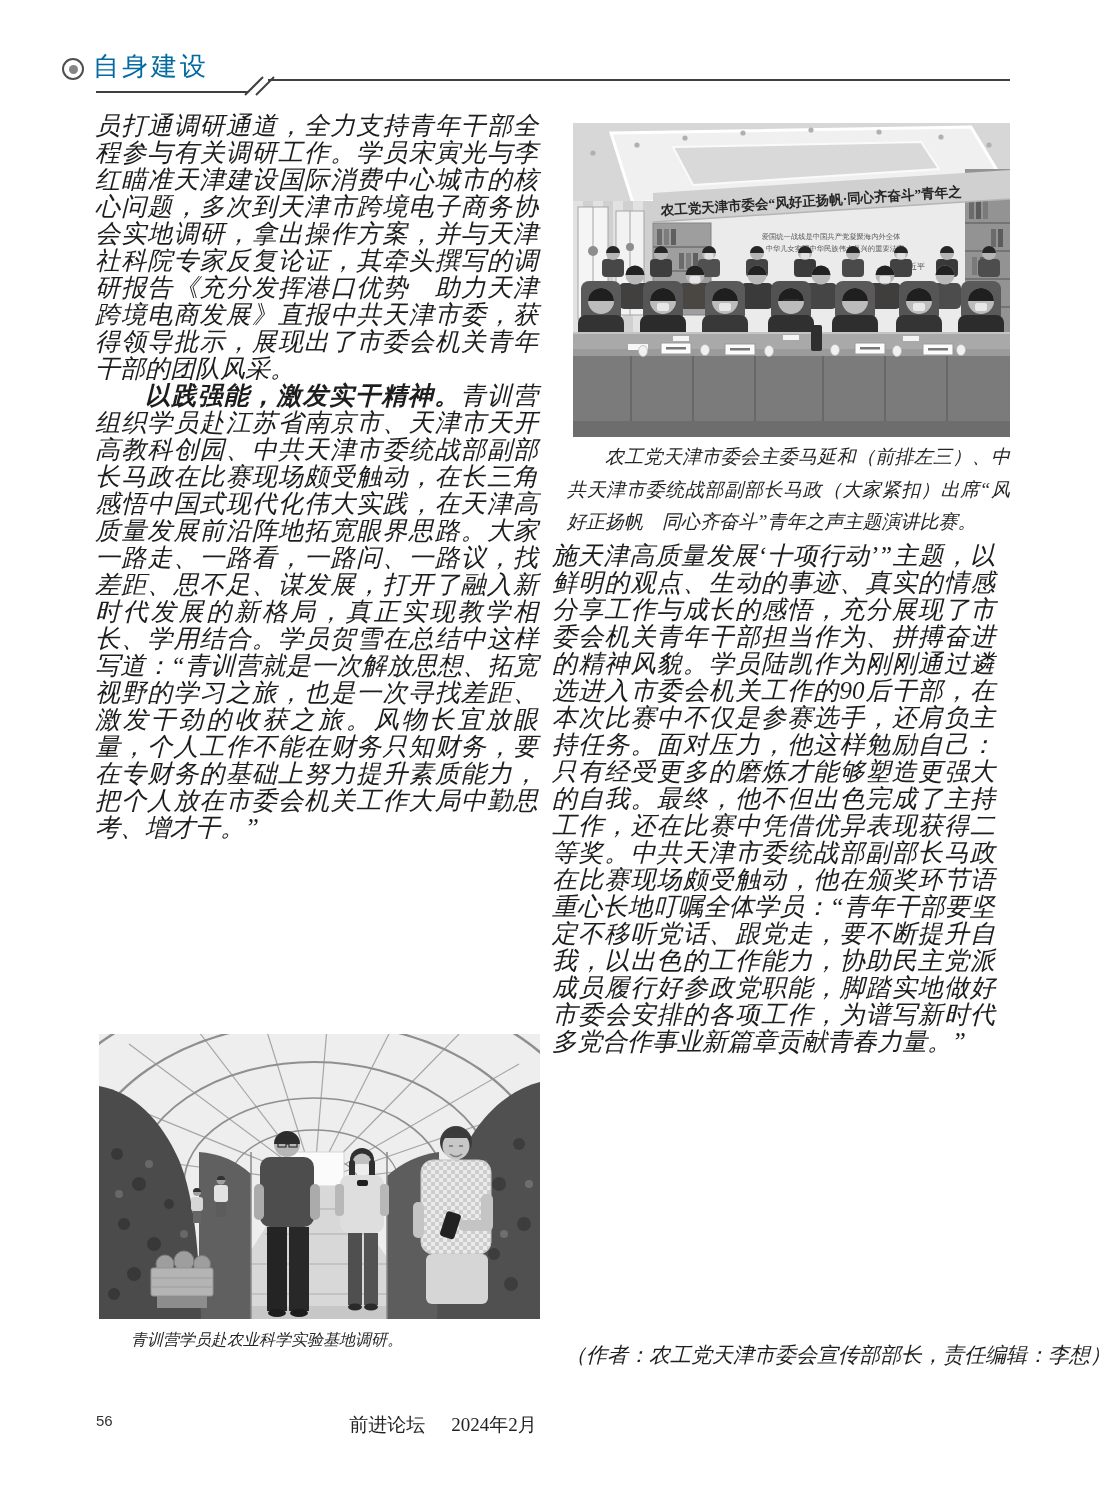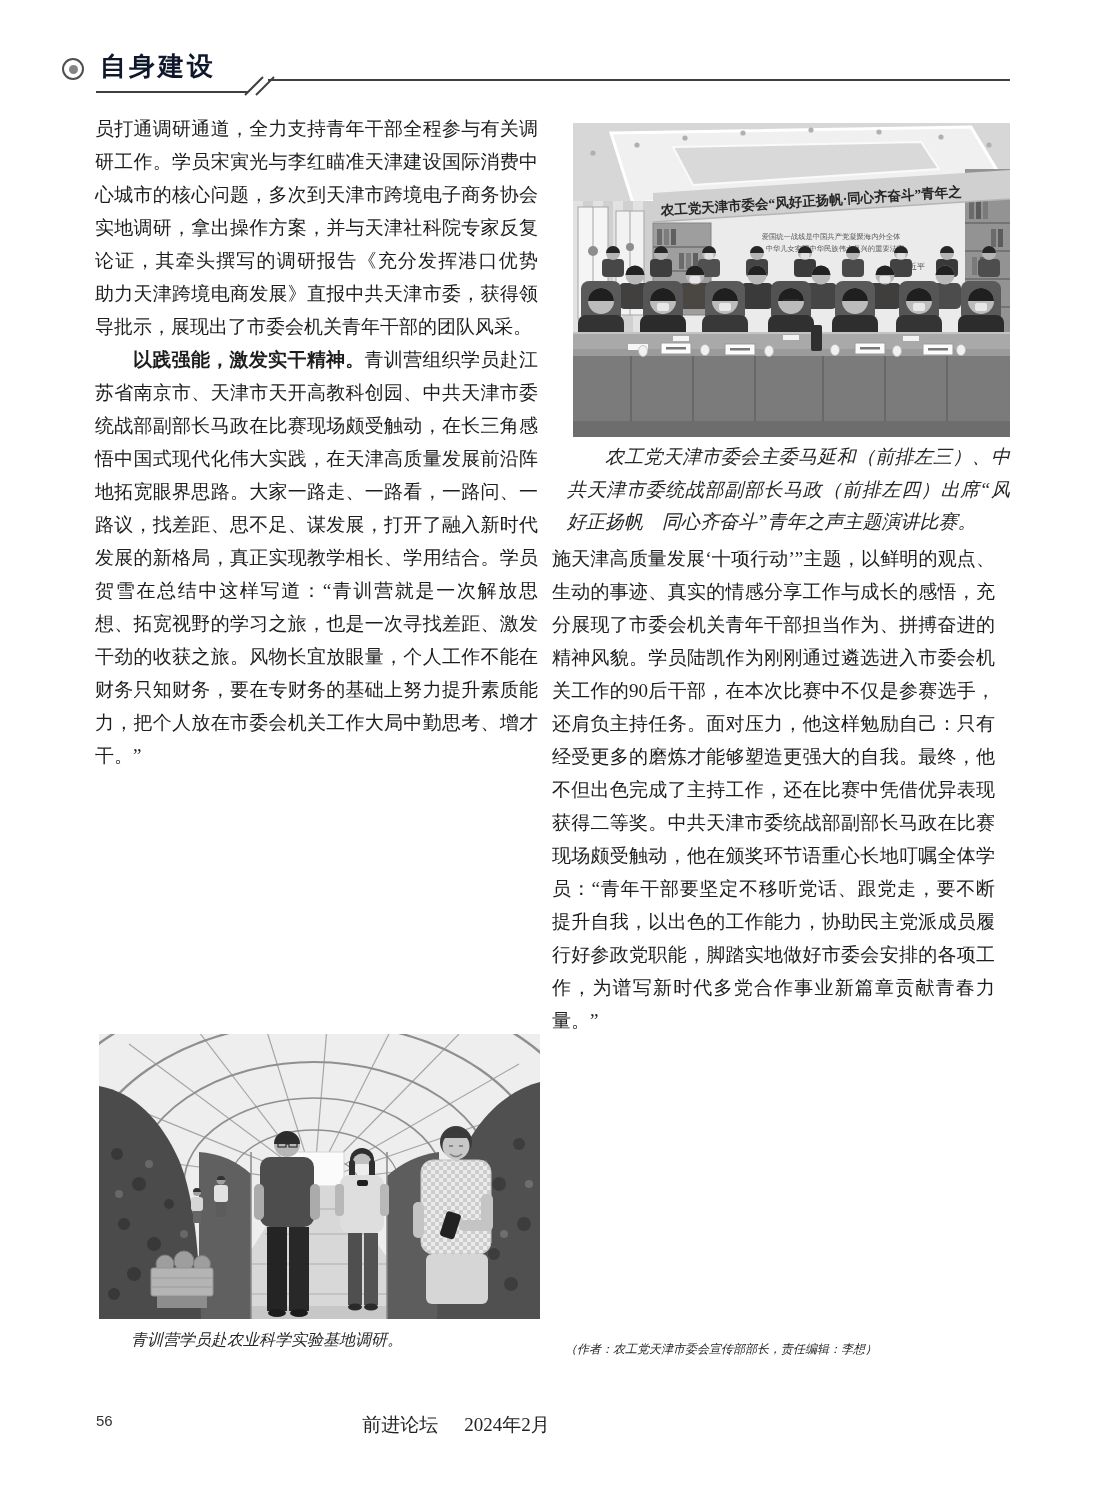--- a/index.html
+++ b/index.html
@@ -6,44 +6,44 @@
   body{
     width:1102px;height:1496px;background:#ffffff;position:relative;
     font-family:"Liberation Serif","DejaVu Serif",serif;color:#1d1d1d;
     overflow:hidden;
   }
   .page{position:absolute;inset:0;}
   
   .hdr-icon{position:absolute;left:62px;top:58px;width:22px;height:22px;border:2.5px solid #4f4f4f;
     border-radius:50%;box-sizing:border-box;display:flex;align-items:center;justify-content:center;}
   .hdr-icon .dot{width:9px;height:9px;border-radius:50%;background:#858585;}
-  .section-title{position:absolute;left:100px;top:49px;font-family:"Liberation Sans","DejaVu Sans",sans-serif;
-    font-weight:bold;font-size:26px;letter-spacing:3px;color:#0f172a;}
+  .section-title{position:absolute;left:93px;top:49px;font-family:"Liberation Sans","DejaVu Sans",sans-serif;
+    font-weight:normal;font-size:26px;letter-spacing:3px;color:#0369a1;}
   .hdr-rule{position:absolute;left:95px;top:74px;}
   
-  .col{position:absolute;width:443px;font-size:19px;line-height:33px;text-align:justify;color:#1d1d1d;}
+  .col{position:absolute;width:443px;font-size:25px;line-height:27px;text-align:justify;color:#1d1d1d;font-style:italic;}
   .col p{margin:0;}
   .col .indent{text-indent:2em;}
   .lead{font-family:"Liberation Sans","DejaVu Sans",sans-serif;font-weight:bold;margin-top:24px;}
   .col-left{left:95px;top:112px;}
   .col-right{left:552px;top:542px;}
   
   .photo{position:absolute;display:block;}
   .photo-meeting{left:573px;top:123px;width:437px;height:314px;}
   .photo-greenhouse{left:99px;top:1034px;width:441px;height:285px;}
   
   .caption{position:absolute;font-style:italic;color:#262626;}
   .caption-right{left:567px;top:441px;width:443px;font-size:19px;line-height:32.5px;text-align:justify;text-indent:2em;}
   .caption-left{left:99px;top:1330px;width:441px;font-size:16px;text-indent:2em;}
-  .attribution{position:absolute;left:565px;top:1341px;width:452px;font-size:12px;font-style:italic;
+  .attribution{position:absolute;left:565px;top:1341px;width:452px;font-size:21px;font-style:italic;
     color:#1f1f1f;white-space:nowrap;}
   
   .footer-page{position:absolute;left:96px;top:1412px;font-size:15px;
     font-family:"Liberation Sans","DejaVu Sans",sans-serif;color:#333;}
-  .footer-center{position:absolute;left:13px;top:1412px;width:886px;display:flex;justify-content:center;
+  .footer-center{position:absolute;left:0;top:1412px;width:886px;display:flex;justify-content:center;
     gap:26px;font-size:19px;color:#222;}
 </style>
 </head>
 <body>
 
 <div class="page">
 
   <div class="hdr-icon">
       <div class="dot"></div>
     </div>
@@ -296,21 +296,21 @@
         <rect x="152" y="221" width="30" height="11" fill="#fcfcfc" stroke="#9a9a9a"></rect>
           <rect x="157" y="225" width="20" height="2.5" fill="#777777"></rect>
         <rect x="282" y="220" width="30" height="11" fill="#fcfcfc" stroke="#9a9a9a"></rect>
           <rect x="287" y="224" width="20" height="2.5" fill="#777777"></rect>
         <rect x="350" y="221" width="30" height="11" fill="#fcfcfc" stroke="#9a9a9a"></rect>
           <rect x="355" y="225" width="20" height="2.5" fill="#777777"></rect>
       </g>
     </g>
   </svg>
 
-  <div class="caption caption-right">农工党天津市委会主委马延和（前排左三）、中共天津市委统战部副部长马政（前排左四）出席“风好正扬帆　同心齐奋斗”青年之声主题演讲比赛。</div>
+  <div class="caption caption-right">农工党天津市委会主委马延和（前排左三）、中共天津市委统战部副部长马政（大家紧扣）出席“风好正扬帆　同心齐奋斗”青年之声主题演讲比赛。</div>
 
   <div class="col col-right">
     <p>施天津高质量发展‘十项行动’”主题，以鲜明的观点、生动的事迹、真实的情感分享工作与成长的感悟，充分展现了市委会机关青年干部担当作为、拼搏奋进的精神风貌。学员陆凯作为刚刚通过遴选进入市委会机关工作的90后干部，在本次比赛中不仅是参赛选手，还肩负主持任务。面对压力，他这样勉励自己：只有经受更多的磨炼才能够塑造更强大的自我。最终，他不但出色完成了主持工作，还在比赛中凭借优异表现获得二等奖。中共天津市委统战部副部长马政在比赛现场颇受触动，他在颁奖环节语重心长地叮嘱全体学员：“青年干部要坚定不移听党话、跟党走，要不断提升自我，以出色的工作能力，协助民主党派成员履行好参政党职能，脚踏实地做好市委会安排的各项工作，为谱写新时代多党合作事业新篇章贡献青春力量。”</p>
   </div>
 
   <svg class="photo photo-greenhouse" viewBox="0 0 441 285" preserveAspectRatio="none">
     <defs>
       <pattern id="checks" width="8" height="8" patternUnits="userSpaceOnUse">
         <rect width="8" height="8" fill="#ebebeb"></rect>
         <rect width="4" height="4" fill="#cccccc"></rect>

